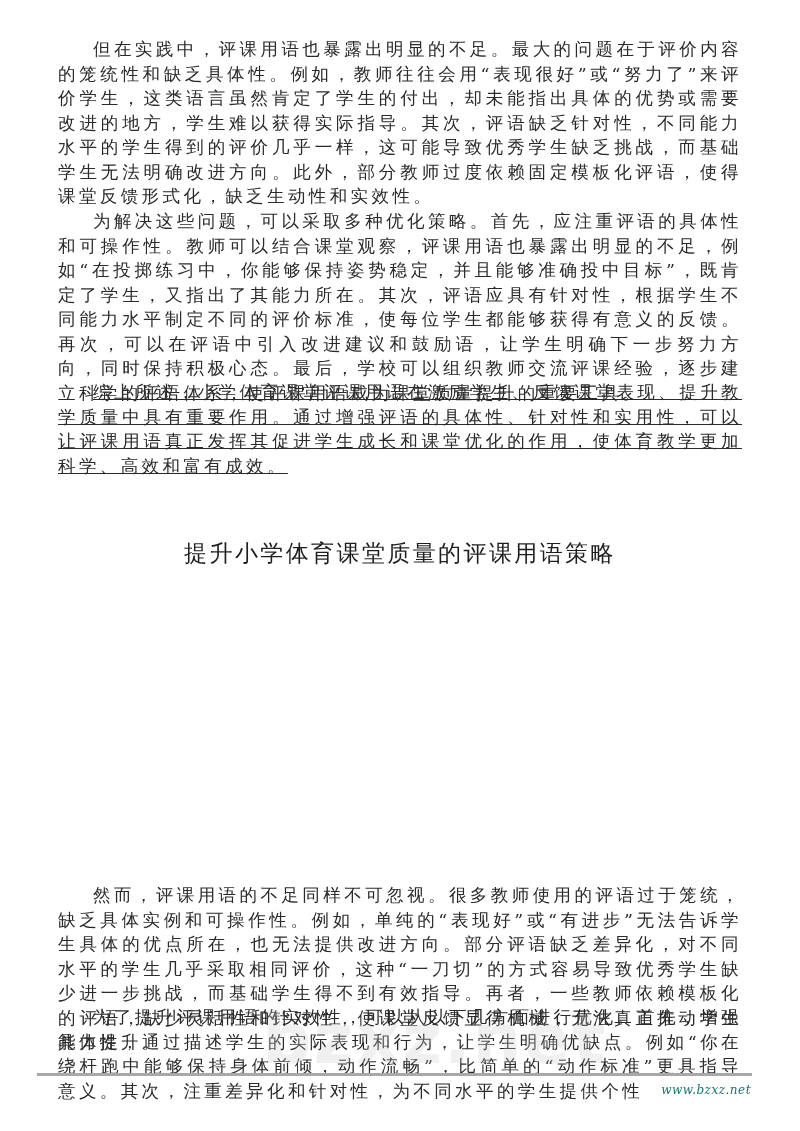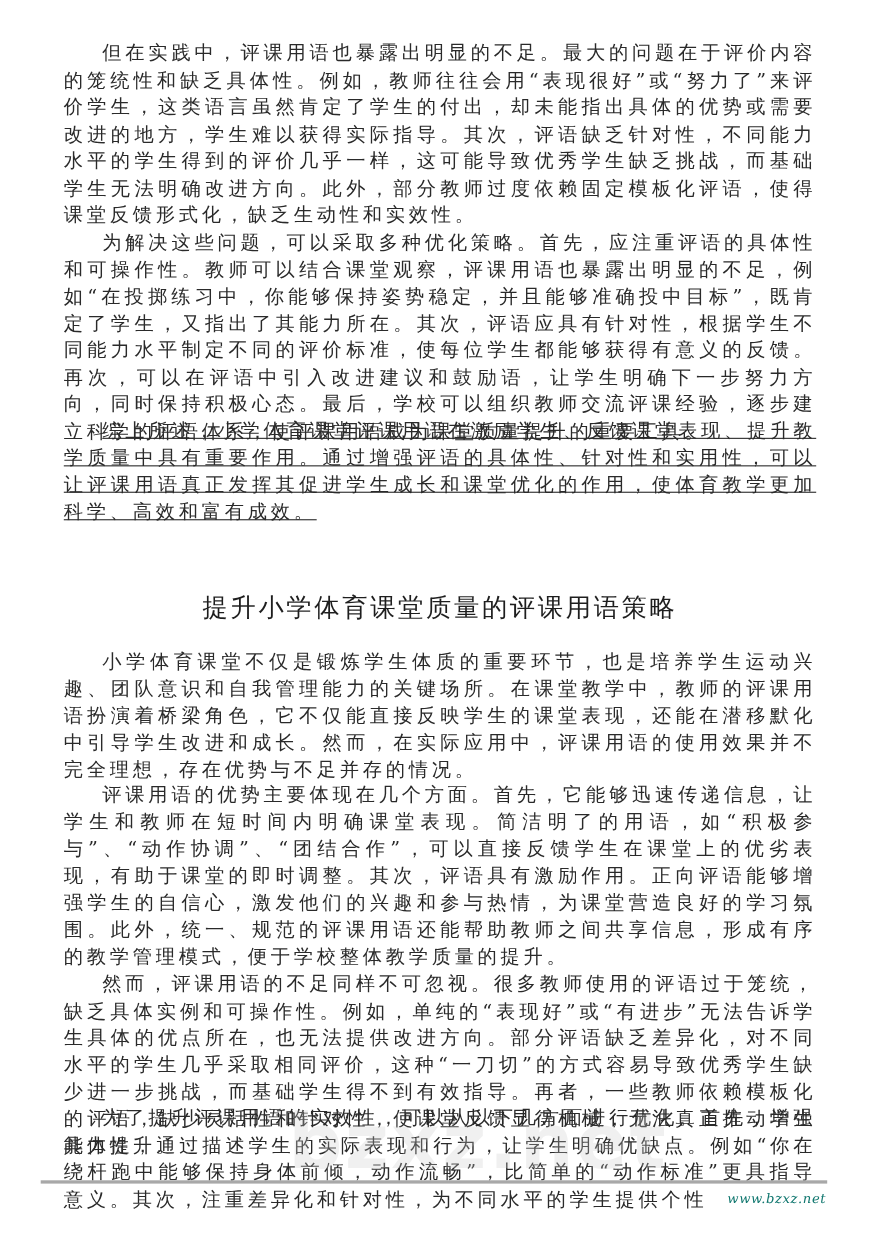--- a/index.html
+++ b/index.html
@@ -82,22 +82,20 @@
 <body>
 
 <div class="page">
 
   <p class="para" style="top:37px;">但在实践中，评课用语也暴露出明显的不足。最大的问题在于评价内容的笼统性和缺乏具体性。例如，教师往往会用“表现很好”或“努力了”来评价学生，这类语言虽然肯定了学生的付出，却未能指出具体的优势或需要改进的地方，学生难以获得实际指导。其次，评语缺乏针对性，不同能力水平的学生得到的评价几乎一样，这可能导致优秀学生缺乏挑战，而基础学生无法明确改进方向。此外，部分教师过度依赖固定模板化评语，使得课堂反馈形式化，缺乏生动性和实效性。</p>
   <p class="para" style="top:209px;">为解决这些问题，可以采取多种优化策略。首先，应注重评语的具体性和可操作性。教师可以结合课堂观察，评课用语也暴露出明显的不足，例如“在投掷练习中，你能够保持姿势稳定，并且能够准确投中目标”，既肯定了学生，又指出了其能力所在。其次，评语应具有针对性，根据学生不同能力水平制定不同的评价标准，使每位学生都能够获得有意义的反馈。再次，可以在评语中引入改进建议和鼓励语，让学生明确下一步努力方向，同时保持积极心态。最后，学校可以组织教师交流评课经验，逐步建立科学的评语体系，使评课用语成为课堂质量提升的重要工具。</p>
   <p class="para" style="top:380px;text-decoration:underline;">综上所述，小学体育课堂评课用语在激励学生、反馈课堂表现、提升教学质量中具有重要作用。通过增强评语的具体性、针对性和实用性，可以让评课用语真正发挥其促进学生成长和课堂优化的作用，使体育教学更加科学、高效和富有成效。</p>
 
   <h1 class="title">提升小学体育课堂质量的评课用语策略</h1>
 
-  <p class="para" style="top:590px;">小学体育课堂不仅是锻炼学生体质的重要环节，也是培养学生运动兴趣、团队意识和自我管理能力的关键场所。在课堂教学中，教师的评课用语扮演着桥梁角色，它不仅能直接反映学生的课堂表现，还能在潜移默化中引导学生改进和成长。然而，在实际应用中，评课用语的使用效果并不完全理想，存在优势与不足并存的情况。</p>
-  <p class="para" style="top:711px;">评课用语的优势主要体现在几个方面。首先，它能够迅速传递信息，让学生和教师在短时间内明确课堂表现。简洁明了的用语，如“积极参与”、“动作协调”、“团结合作”，可以直接反馈学生在课堂上的优劣表现，有助于课堂的即时调整。其次，评语具有激励作用。正向评语能够增强学生的自信心，激发他们的兴趣和参与热情，为课堂营造良好的学习氛围。此外，统一、规范的评课用语还能帮助教师之间共享信息，形成有序的教学管理模式，便于学校整体教学质量的提升。</p>
   <p class="para" style="top:1005px;">为了提升评课用语的实效性，可以从以下几方面进行优化。首先，增强具体性，通过描述学生的实际表现和行为，让学生明确优缺点。例如“你在绕杆跑中能够保持身体前倾，动作流畅”，比简单的“动作标准”更具指导意义。其次，注重差异化和针对性，为不同水平的学生提供个性</p>
   <p class="para" style="top:883px;">然而，评课用语的不足同样不可忽视。很多教师使用的评语过于笼统，缺乏具体实例和可操作性。例如，单纯的“表现好”或“有进步”无法告诉学生具体的优点所在，也无法提供改进方向。部分评语缺乏差异化，对不同水平的学生几乎采取相同评价，这种“一刀切”的方式容易导致优秀学生缺少进一步挑战，而基础学生得不到有效指导。再者，一些教师依赖模板化的评语，缺少灵活性和针对性，使课堂反馈显得机械，无法真正推动学生能力提升。</p>
 
   <div class="watermark">bzxz.net</div>
 
   <div class="footer-rule"></div>
   <div class="footer-url">www.bzxz.net</div>
 
 </div>
 

